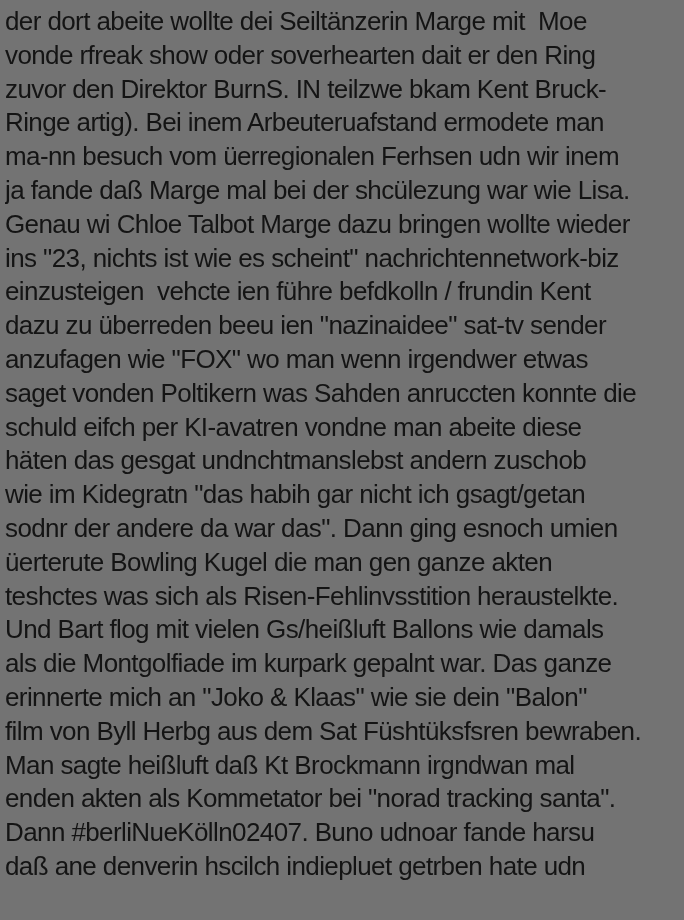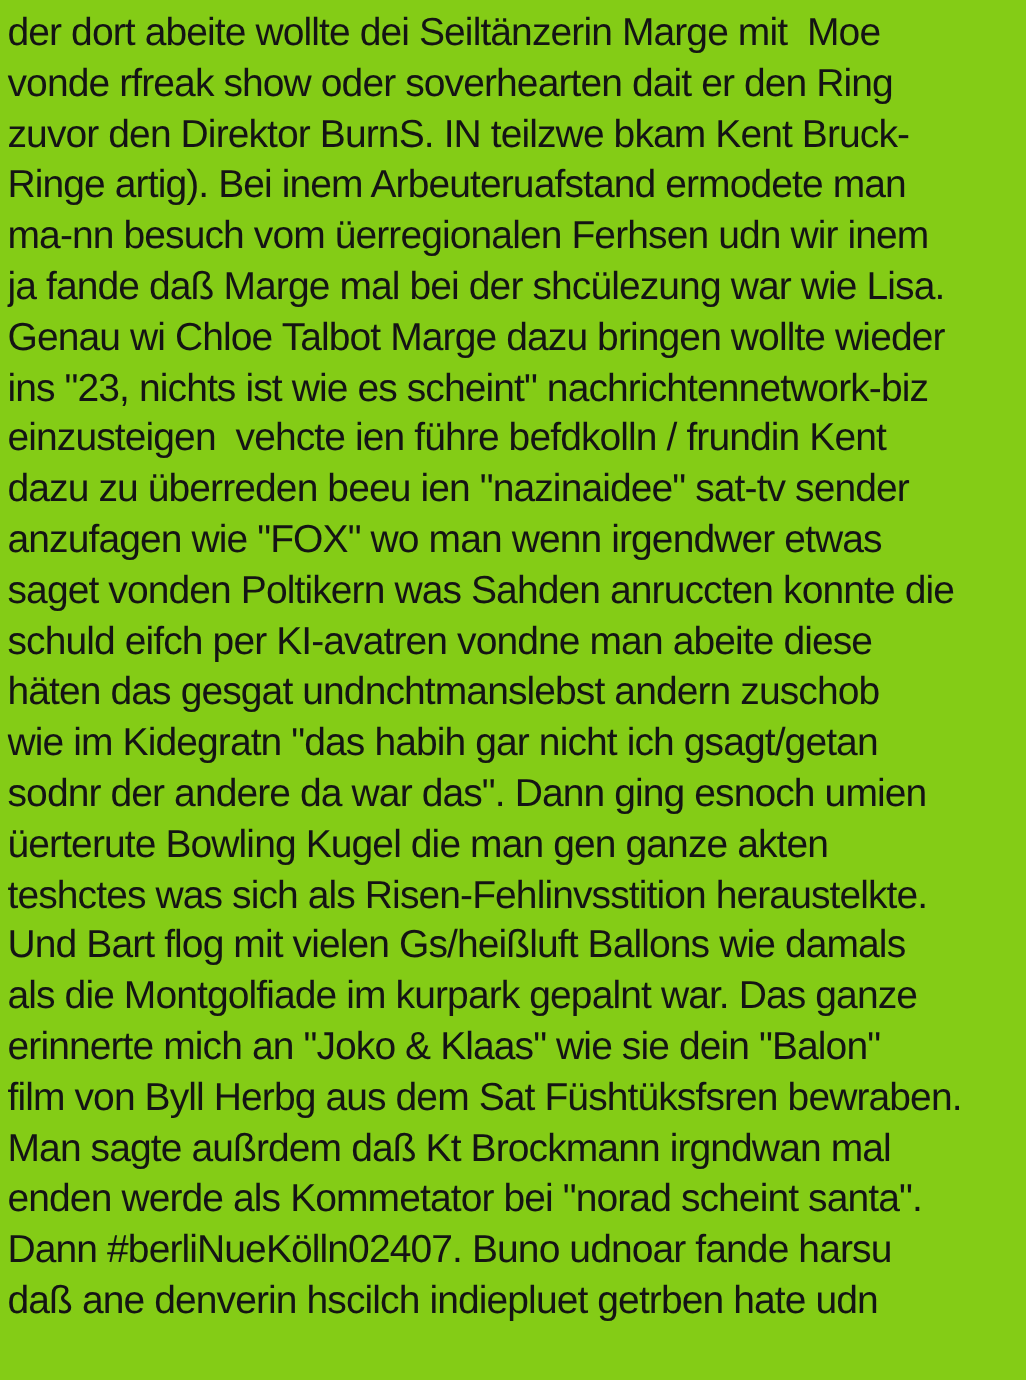--- a/index.html
+++ b/index.html
@@ -10,21 +10,21 @@
   body {
     width: 684px;
     height: 920px;
     overflow: hidden;
   }
   .doc {
     box-sizing: border-box;
     width: 684px;
     height: 920px;
     padding: 5px 2px 0 5px;
-    background: #84cc16;
+    background: #737373;
     overflow: hidden;
   }
   .line {
     font-family: "Liberation Sans", sans-serif;
     font-size: 26px;
     line-height: 33.8px;
     letter-spacing: -0.6px;
     color: #141414;
     white-space: pre;
     overflow: hidden;
@@ -49,17 +49,17 @@
   <div class="line">schuld eifch per KI-avatren vondne man abeite diese</div>
   <div class="line">häten das gesgat undnchtmanslebst andern zuschob</div>
   <div class="line">wie im Kidegratn "das habih gar nicht ich gsagt/getan</div>
   <div class="line">sodnr der andere da war das". Dann ging esnoch umien</div>
   <div class="line">üerterute Bowling Kugel die man gen ganze akten</div>
   <div class="line">teshctes was sich als Risen-Fehlinvsstition heraustelkte.</div>
   <div class="line">Und Bart flog mit vielen Gs/heißluft Ballons wie damals</div>
   <div class="line">als die Montgolfiade im kurpark gepalnt war. Das ganze</div>
   <div class="line">erinnerte mich an "Joko &amp; Klaas" wie sie dein "Balon"</div>
   <div class="line">film von Byll Herbg aus dem Sat Füshtüksfsren bewraben.</div>
-  <div class="line">Man sagte außrdem daß Kt Brockmann irgndwan mal</div>
-  <div class="line">enden werde als Kommetator bei "norad scheint santa".</div>
+  <div class="line">Man sagte heißluft daß Kt Brockmann irgndwan mal</div>
+  <div class="line">enden akten als Kommetator bei "norad tracking santa".</div>
   <div class="line">Dann #berliNueKölln02407. Buno udnoar fande harsu</div>
   <div class="line">daß ane denverin hscilch indiepluet getrben hate udn</div>
 </div>
 
 </body></html>

